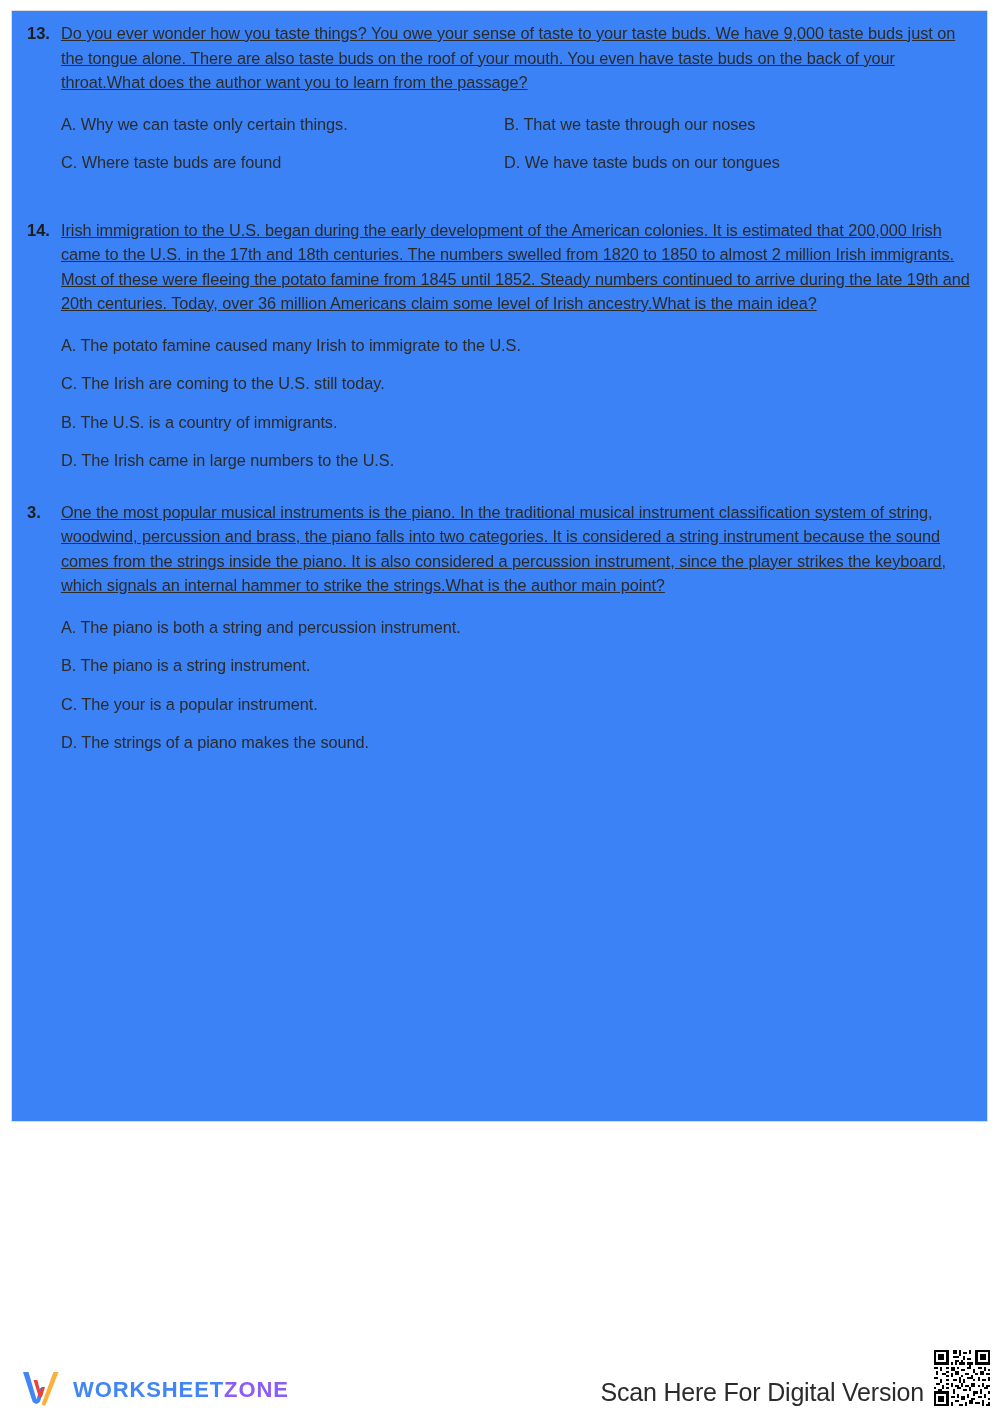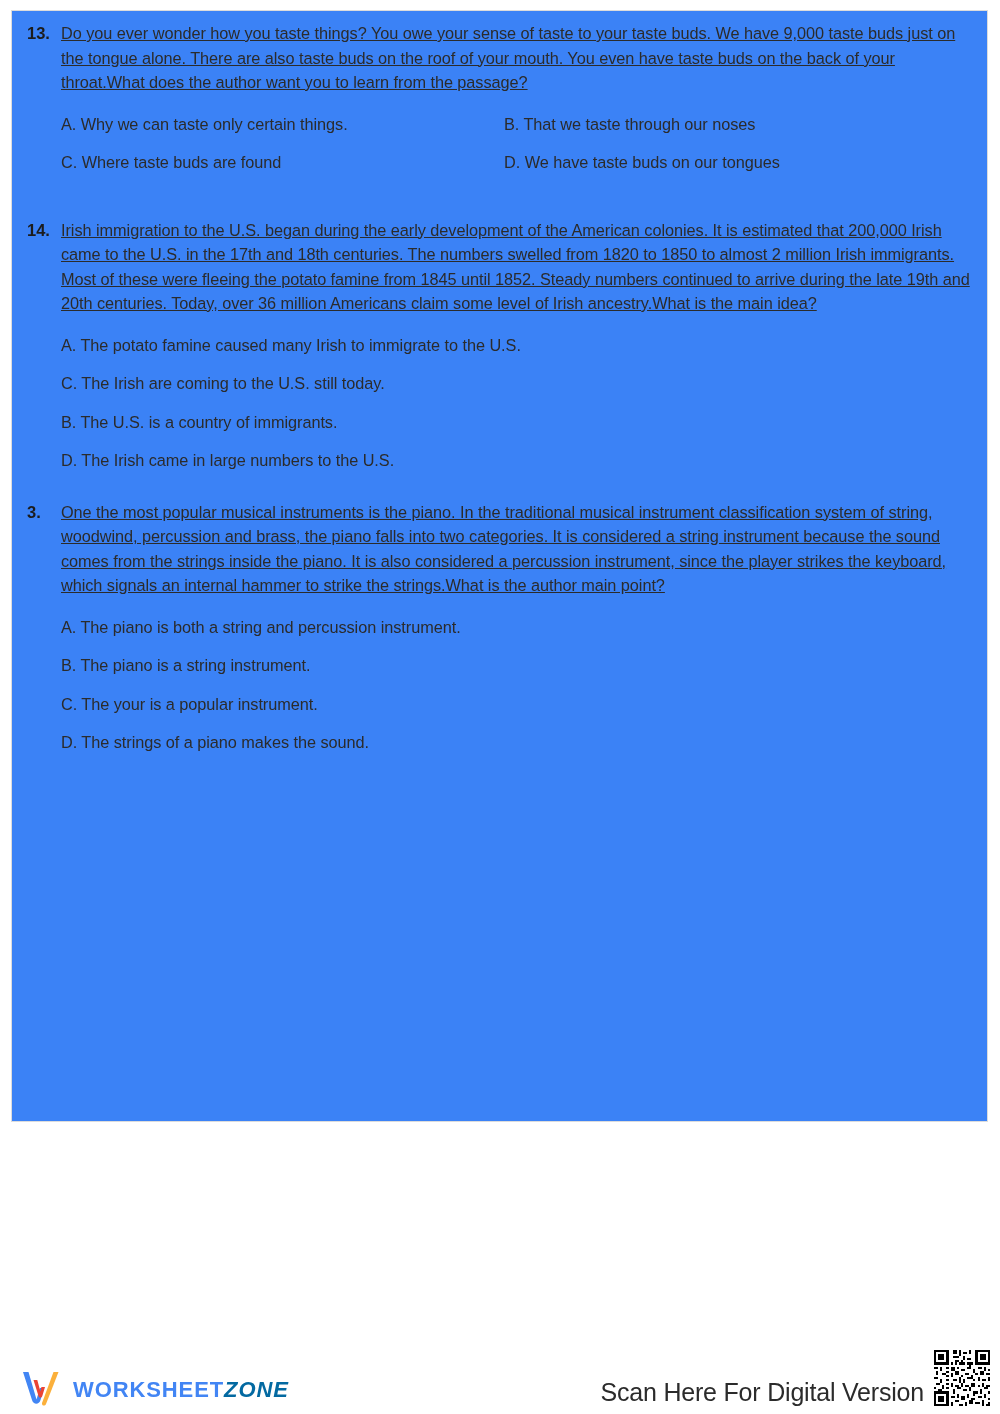--- a/index.html
+++ b/index.html
@@ -113,21 +113,21 @@
     margin-right: 9px;
   }
 
   .logo-word {
     font-size: 22px;
     font-weight: bold;
     letter-spacing: 0.9px;
     white-space: nowrap;
   }
   .logo-word .w1 { color: #4285f4; text-align: right; }
-  .logo-word .w2 { color: #0369a1; font-style: italic; }
+  .logo-word .w2 { color: #8b5cf6; }
 
   .scan-area {
     position: absolute;
     right: 8px;
     top: 0px;
     display: flex;
     align-items: center;
   }
 
   .scan-text {

